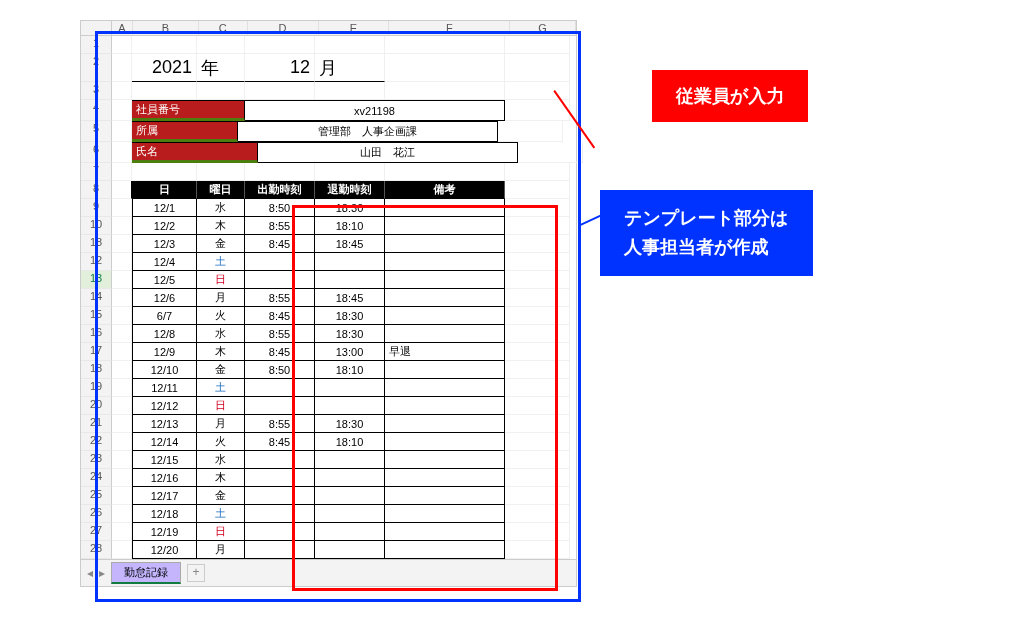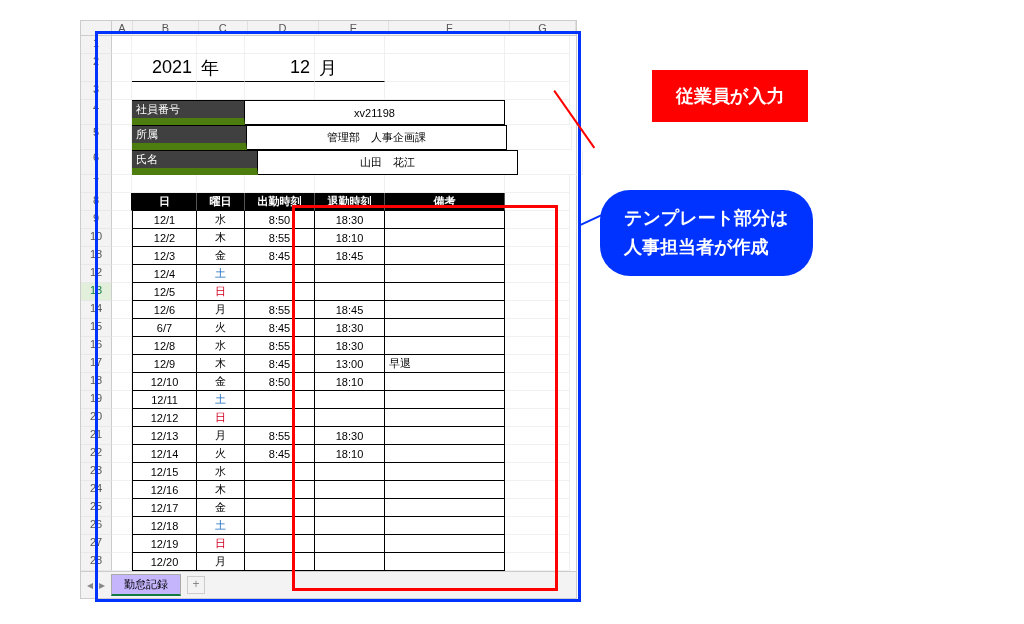--- a/index.html
+++ b/index.html
@@ -82,24 +82,24 @@
   .cF { width: 120px; }
   .cG { width: 65px; }
 
   .big-year .cell { font-size: 18px; }
   .big-year .cB { justify-content: flex-end; border-bottom: 1.5px solid #000; }
   .big-year .cC { justify-content: flex-start; border-bottom: 1.5px solid #000; }
   .big-year .cD { justify-content: flex-end; border-bottom: 1.5px solid #000; }
   .big-year .cE { justify-content: flex-start; border-bottom: 1.5px solid #000; }
 
   .info .cB, .info .cC {
-    background: #404040;
+    background: #b91c1c;
     color: #fff;
     border-right: 1px solid #000;
-    border-bottom: 7px solid #4d7c0f;
+    border-bottom: 3px solid #4d7c0f;
     border-top: 1px solid #000;
   }
   .info .cB { justify-content: flex-start; }
   .info .merged {
     width: 260px;
     justify-content: center;
     border-top: 1px solid #000;
     border-bottom: 1px solid #000;
     border-right: 1px solid #000;
   }
@@ -165,21 +165,21 @@
   }
   .callout {
     position: absolute;
     color: #fff;
     font-weight: bold;
     font-size: 18px;
     padding: 14px 24px;
     white-space: nowrap;
   }
   .callout.red { background: #ff0000; }
-  .callout.blue { background: #0033ff; line-height: 1.6; border-radius: 30px; }
+  .callout.blue { background: #0033ff; line-height: 1.6; }
 </style>
 </head>
 <body>
 
 <div class="stage">
 
   <div class="spreadsheet">
 
     <div class="col-headers">
       <div class="corner"></div>
@@ -237,21 +237,21 @@
         <div class="cell cA"></div>
         <div class="cell cB" colspan="2" style="width:113px;">社員番号</div>
         <div class="cell merged">xv21198</div>
         <div class="cell cG"></div>
       </div>
     </div>
     <div class="row info">
       <div class="rownum">5</div>
       <div class="cells">
         <div class="cell cA"></div>
-        <div class="cell cB" style="width:115px;">所属</div>
+        <div class="cell cB" style="width:106px;">所属</div>
         <div class="cell merged">管理部　人事企画課</div>
         <div class="cell cG"></div>
       </div>
     </div>
     <div class="row info">
       <div class="rownum">6</div>
       <div class="cells">
         <div class="cell cA"></div>
         <div class="cell cB" style="width:126px;">氏名</div>
         <div class="cell merged">山田　花江</div>

